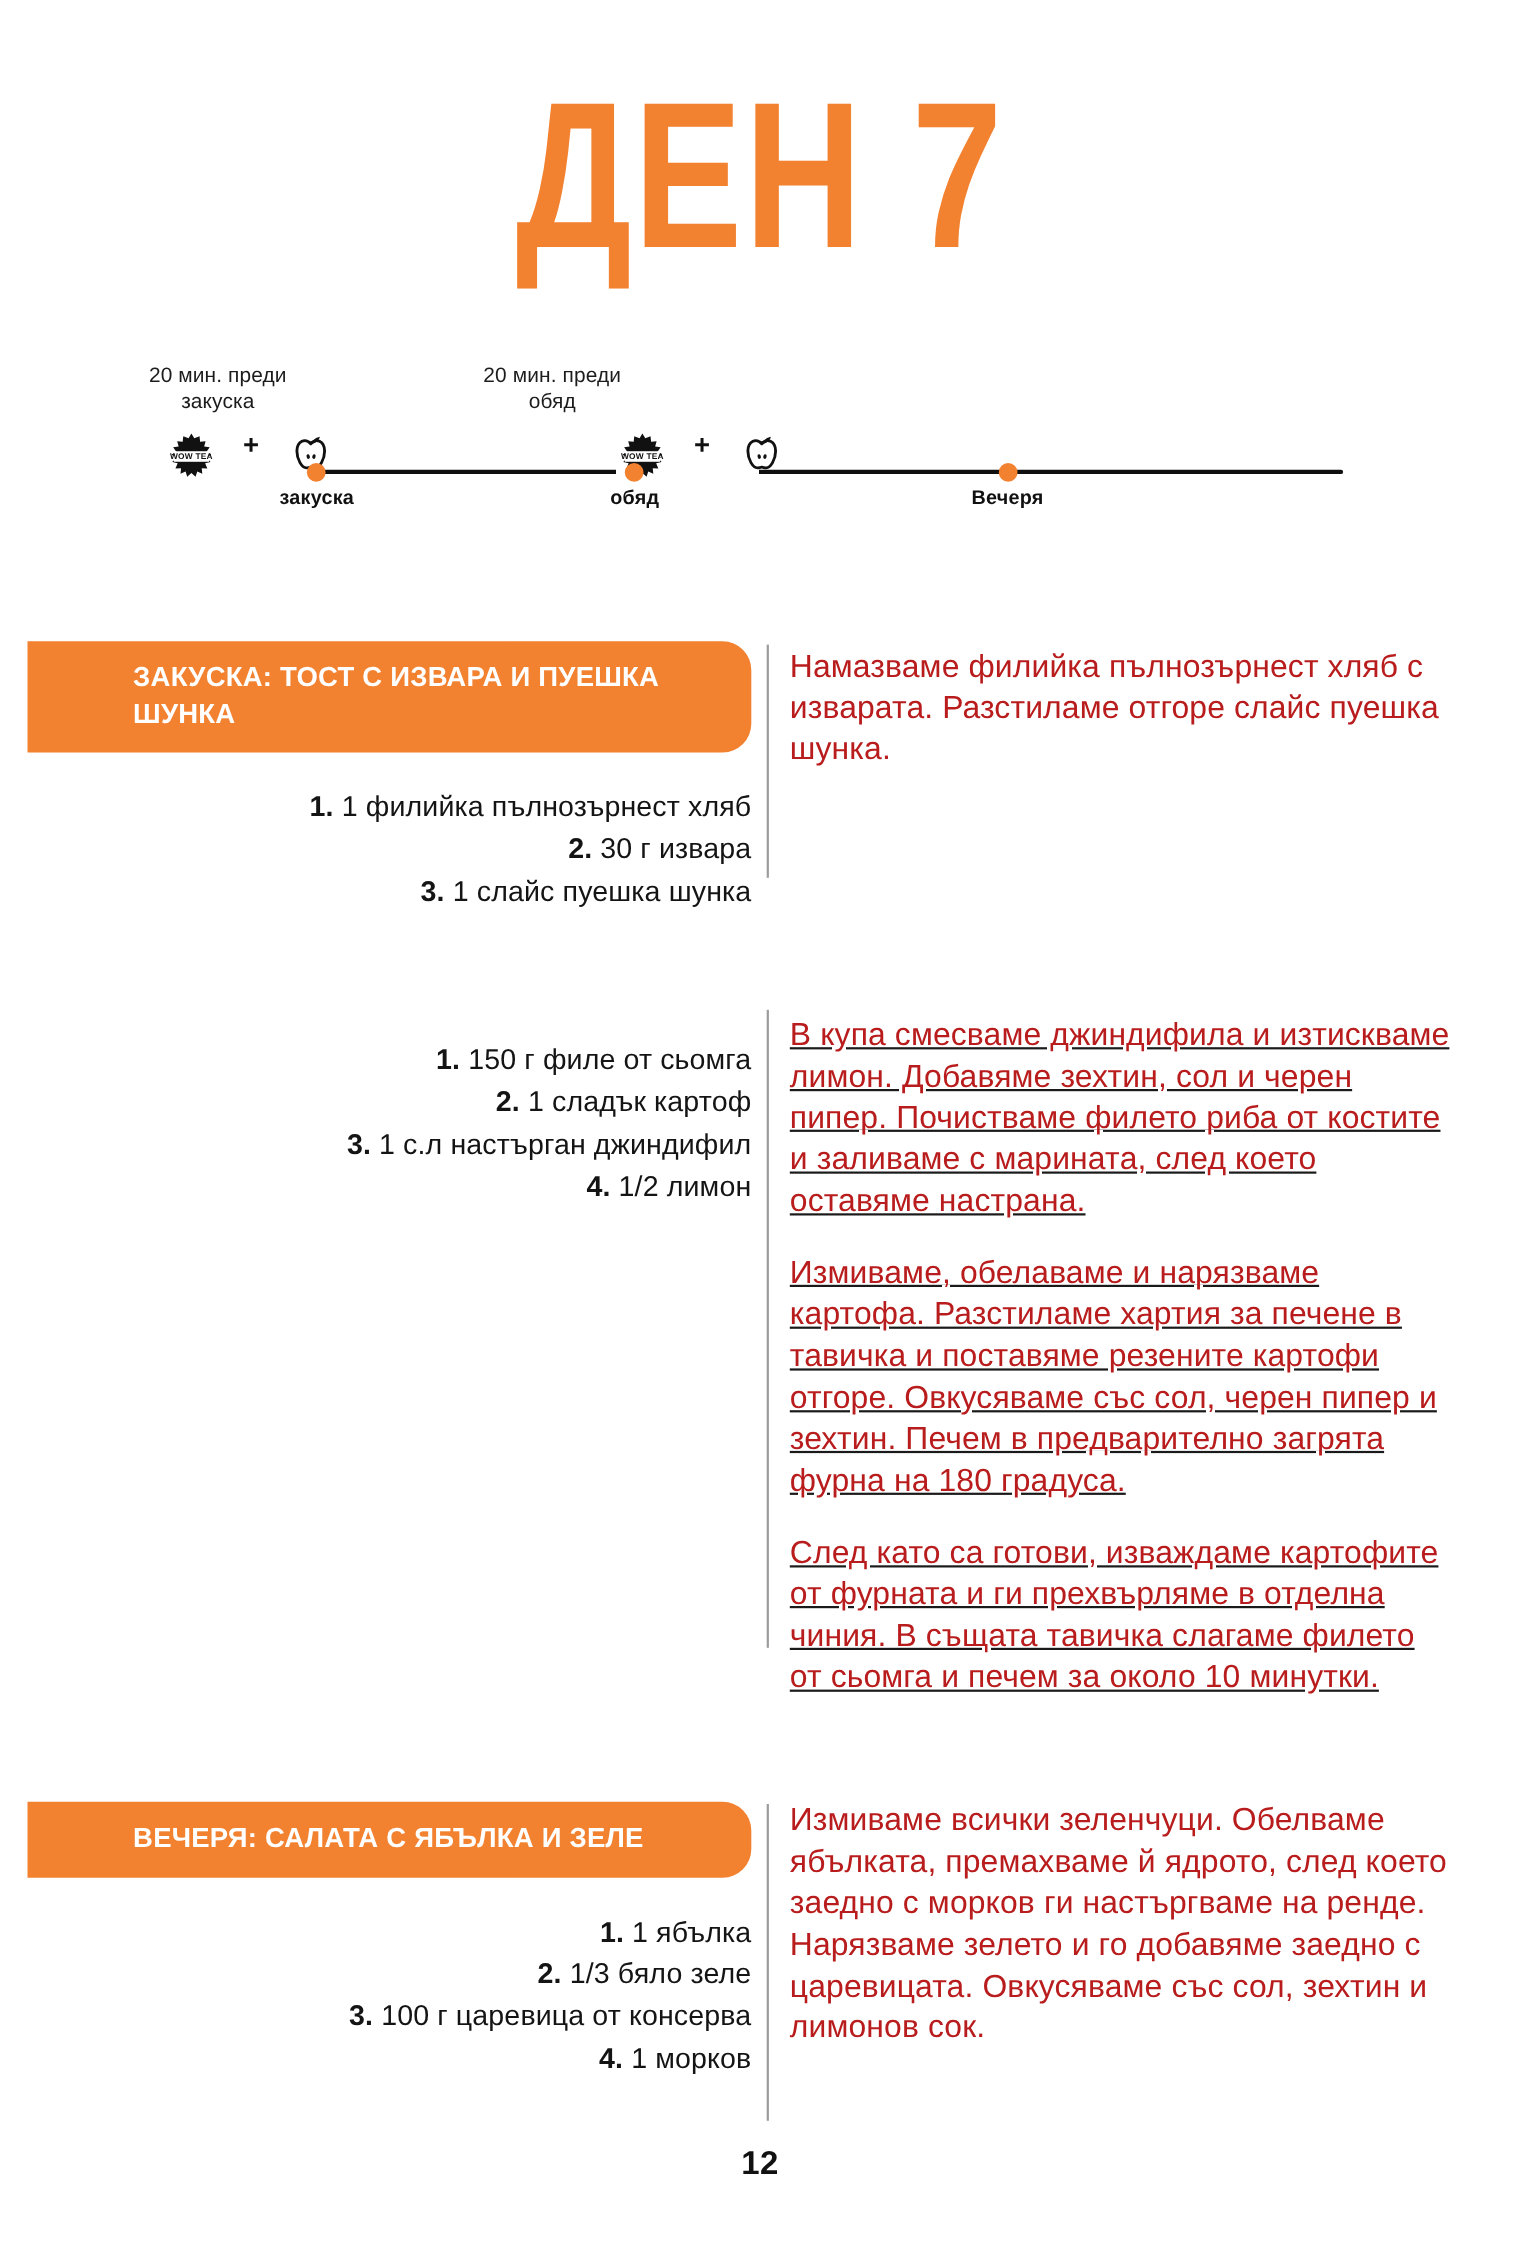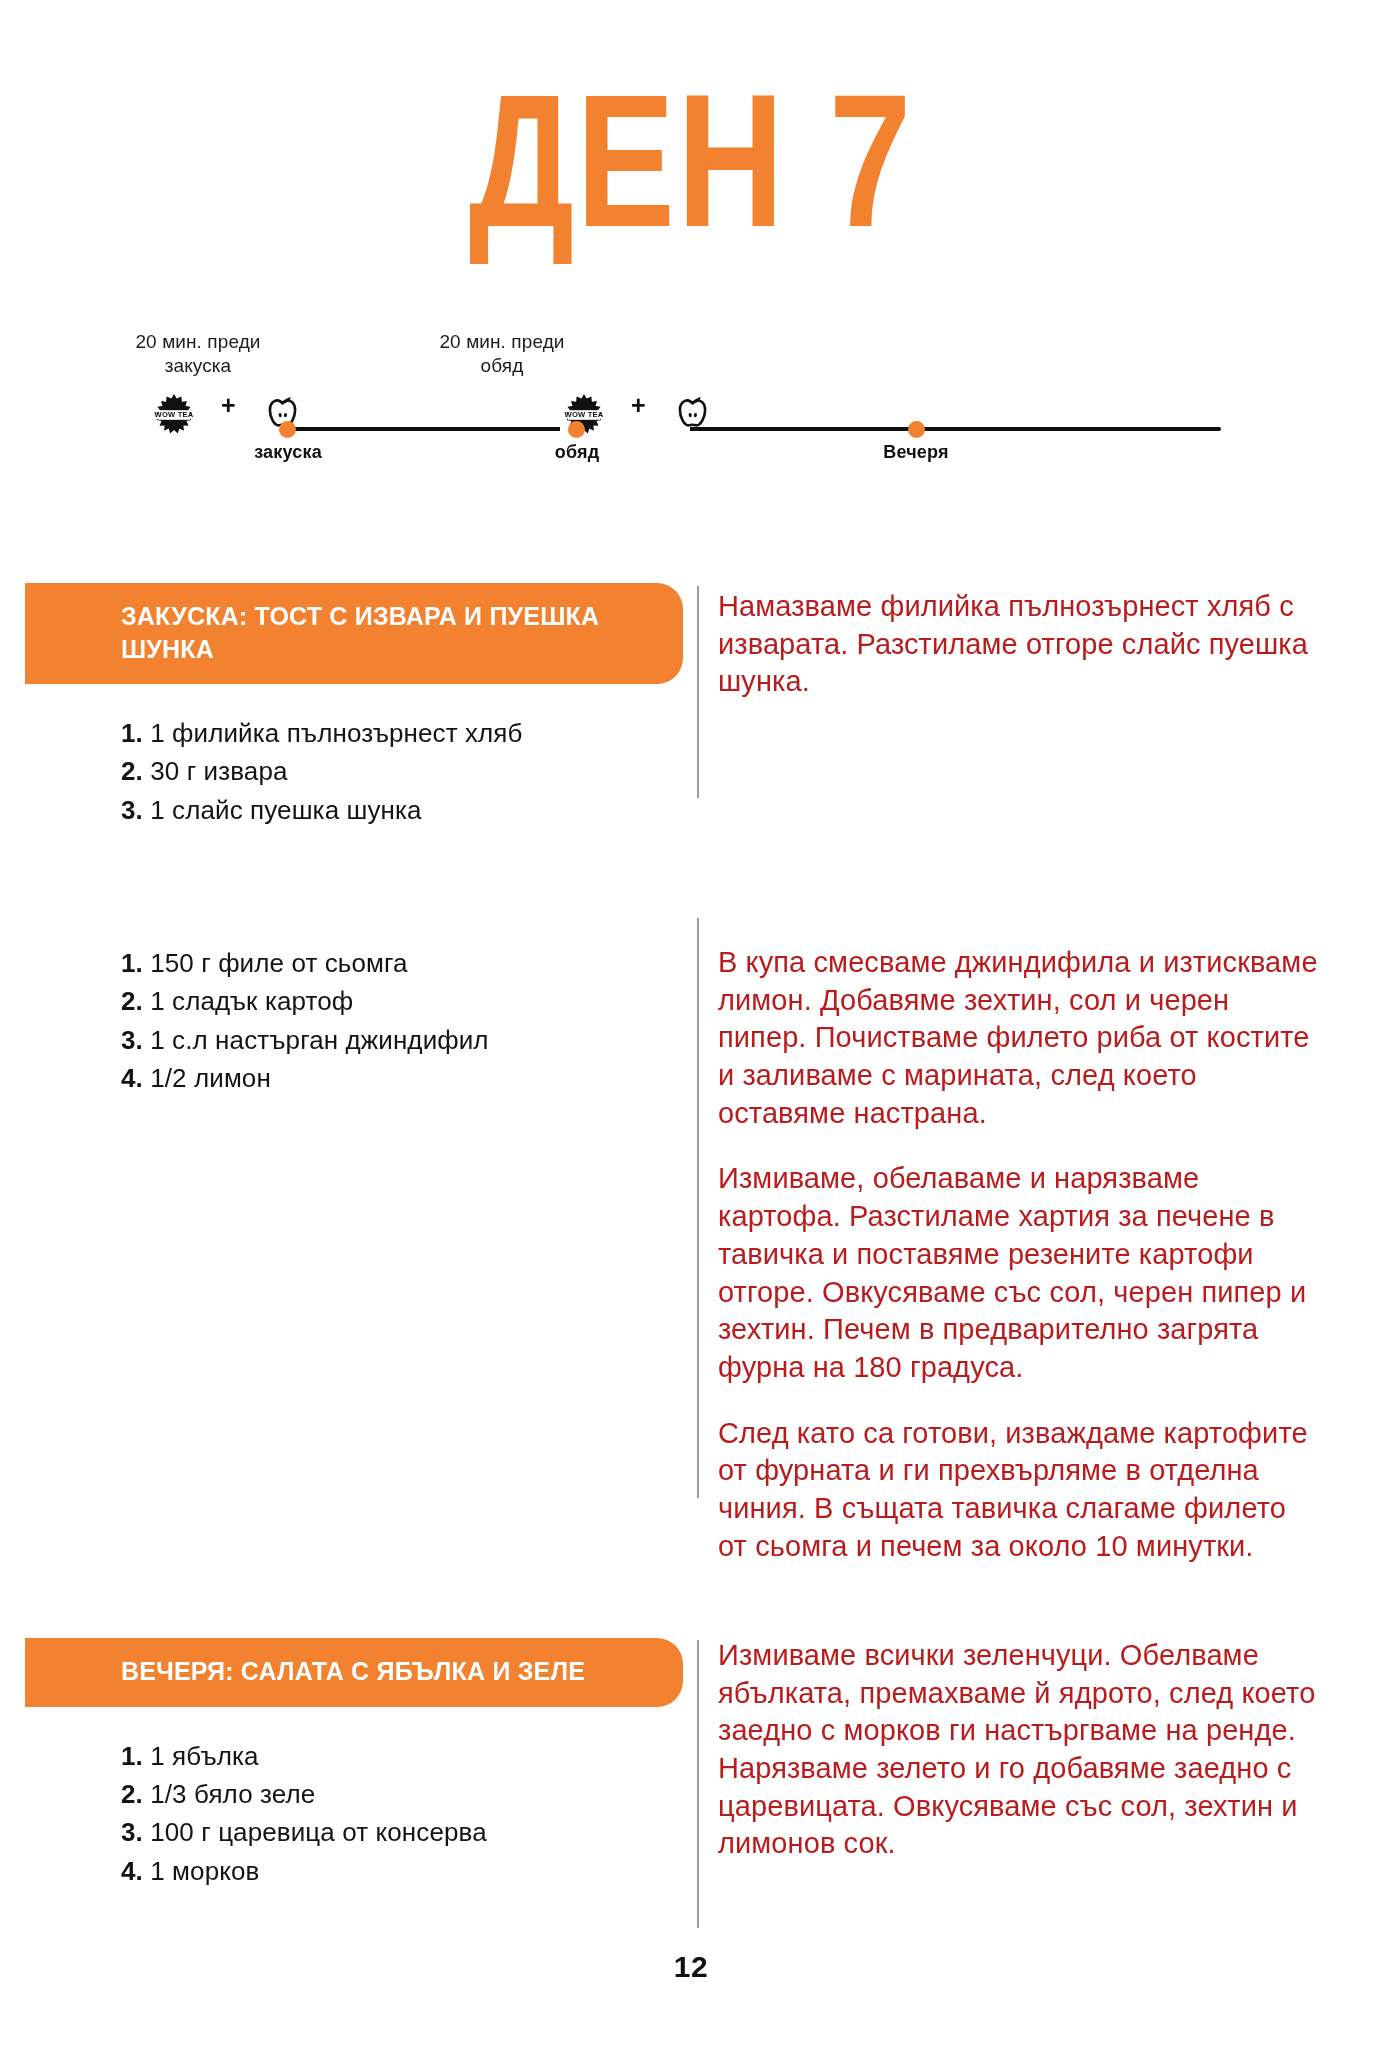--- a/index.html
+++ b/index.html
@@ -142,20 +142,21 @@
     font-weight: bold;
     font-size: 25px;
     line-height: 1.3;
     letter-spacing: .2px;
   }
   .ingredients {
     list-style: none;
     margin: 0;
     padding: 30px 0 0 96px;
     counter-reset: ing;
+    text-align: right;
   }
   .ingredients li {
     font-size: 26px;
     line-height: 1.48;
     color: #141414;
     letter-spacing: .1px;
     counter-increment: ing;
   }
   .ingredients li::before {
     content: counter(ing) ". ";
@@ -284,21 +285,21 @@
 
 <div class="card" style="top:914px; width:658px;">
   <ol class="ingredients">
     <li>150 г филе от сьомга</li>
     <li>1 сладък картоф</li>
     <li>1 с.л настърган джиндифил</li>
     <li>1/2 лимон</li>
   </ol>
 </div>
 <div class="divider" style="top:918px; height:580px;"></div>
-<div class="method" style="top:944px;">
+<div class="method" style="top:923px;text-decoration:underline;">
   <p>В купа смесваме джиндифила и изтискваме лимон. Добавяме зехтин, сол и черен пипер. Почистваме филето риба от костите и заливаме с маринатa, след което оставяме настрана.</p>
   <p>Измиваме, обелаваме и нарязваме картофа. Разстиламе хартия за печене в тавичка и поставяме резените картофи отгоре. Овкусяваме със сол, черен пипер и зехтин. Печем в предварително загрята фурна на 180 градуса.</p>
   <p>След като са готови, изваждаме картофите от фурната и ги прехвърляме в отделна чиния. В същата тавичка слагаме филето от сьомга и печем за около 10 минутки.</p>
 </div>
 
 <div class="card" style="top:1638px; width:658px;">
   <div class="card-header">
     <div class="card-header-text">ВЕЧЕРЯ: САЛАТА С ЯБЪЛКА И ЗЕЛЕ</div>
   </div>
   <ol class="ingredients">

